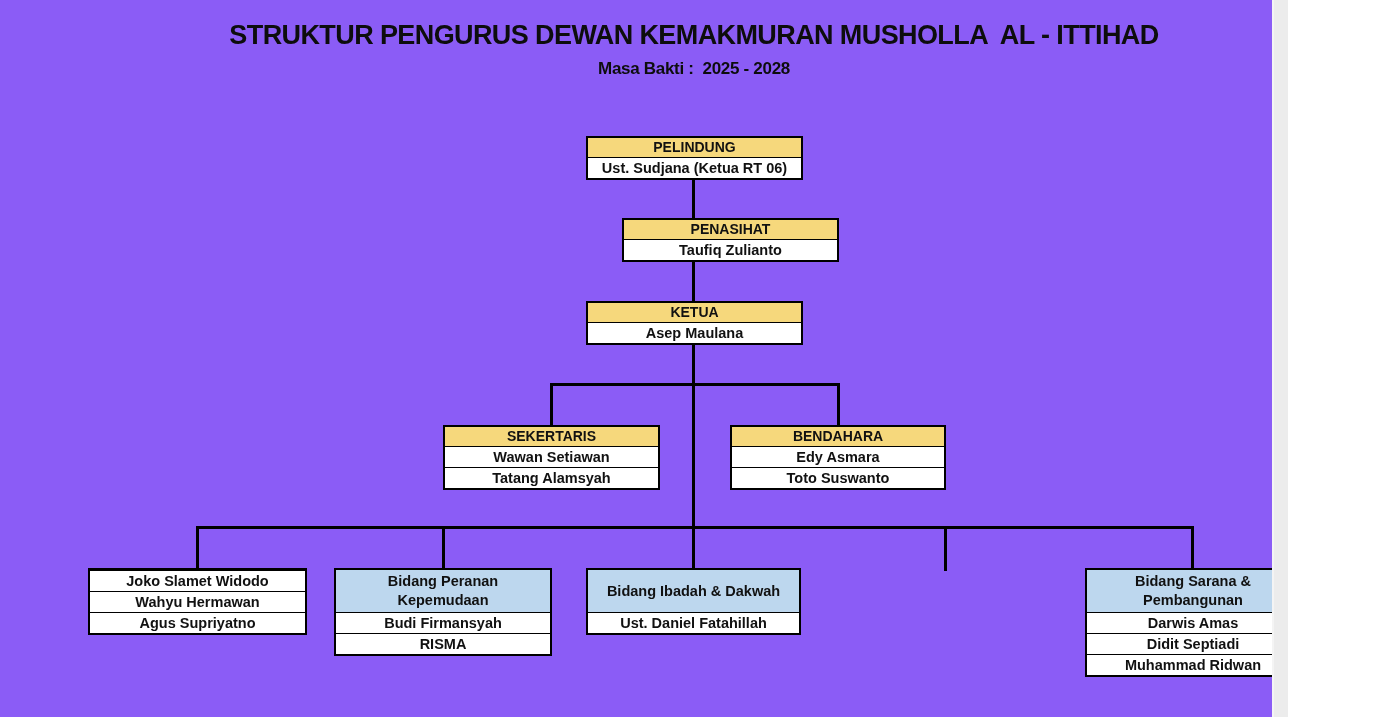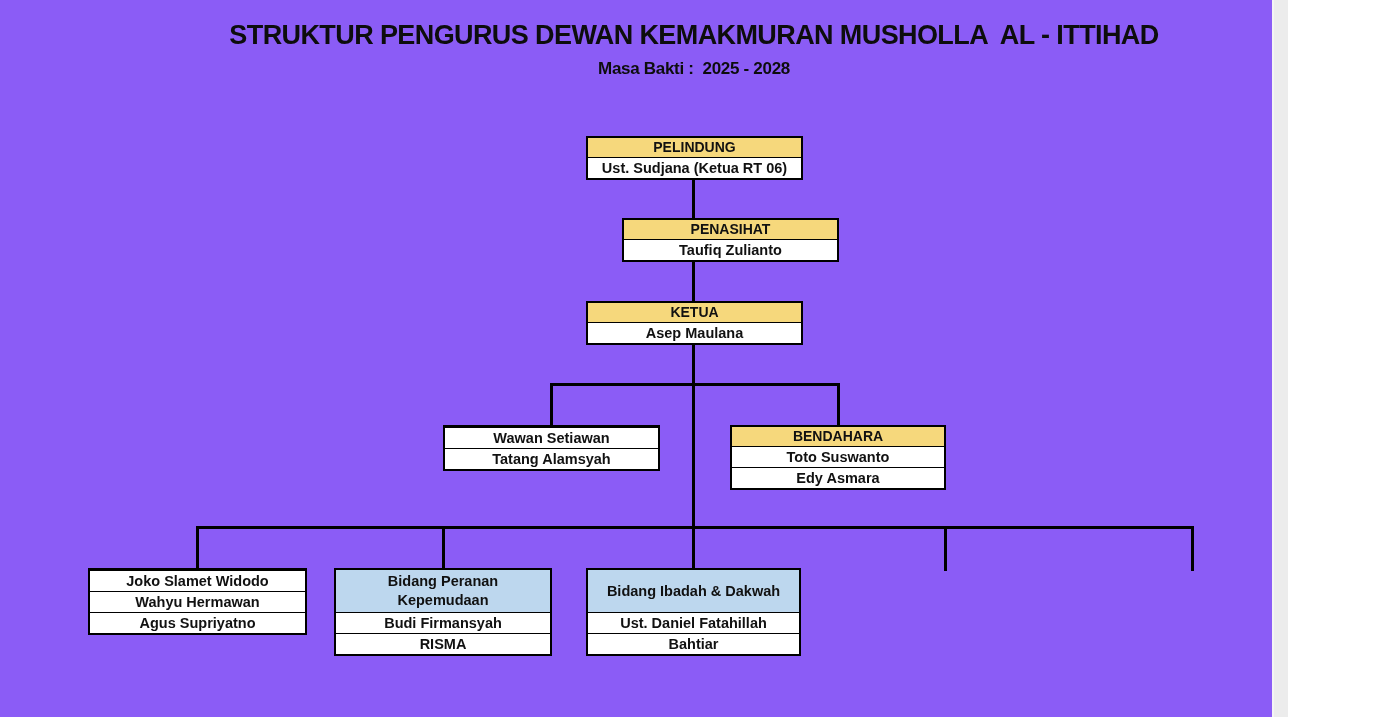--- a/index.html
+++ b/index.html
@@ -79,44 +79,50 @@
     <div class="node-header">PENASIHAT</div>
     <div class="node-row">Taufiq Zulianto</div>
   </div>
 
   <div class="node gold" style="left:586px;top:301px;width:217px;">
     <div class="node-header">KETUA</div>
     <div class="node-row">Asep Maulana</div>
   </div>
 
   <div class="node gold" style="left:443px;top:425px;width:217px;">
+    <div class="node-header">SEKERTARIS</div>
     <div class="node-row">Wawan Setiawan</div>
     <div class="node-row">Tatang Alamsyah</div>
   </div>
 
   <div class="node gold" style="left:730px;top:425px;width:216px;">
     <div class="node-header">BENDAHARA</div>
+    <div class="node-row">Edy Asmara</div>
     <div class="node-row">Toto Suswanto</div>
-    <div class="node-row">Edy Asmara</div>
   </div>
 
   <div class="node blue" style="left:88px;top:568px;width:219px;">
     <div class="node-row">Joko Slamet Widodo</div>
     <div class="node-row">Wahyu Hermawan</div>
     <div class="node-row">Agus Supriyatno</div>
   </div>
 
   <div class="node blue" style="left:334px;top:568px;width:218px;">
     <div class="node-header">Bidang Peranan Kepemudaan</div>
     <div class="node-row">Budi Firmansyah</div>
     <div class="node-row">RISMA</div>
   </div>
 
   <div class="node blue" style="left:586px;top:568px;width:215px;">
     <div class="node-header">Bidang Ibadah &amp; Dakwah</div>
     <div class="node-row">Ust. Daniel Fatahillah</div>
-    <div class="node-row">Bahtiar</div>
   </div>
 
 
+  <div class="node blue" style="left:1085px;top:568px;width:216px;">
+    <div class="node-header">Bidang Sarana &amp; Pembangunan</div>
+    <div class="node-row">Darwis Amas</div>
+    <div class="node-row">Didit Septiadi</div>
+    <div class="node-row">Muhammad Ridwan</div>
+  </div>
 
   <div class="edge-strip"></div>
 </div>
 
 </body></html>

